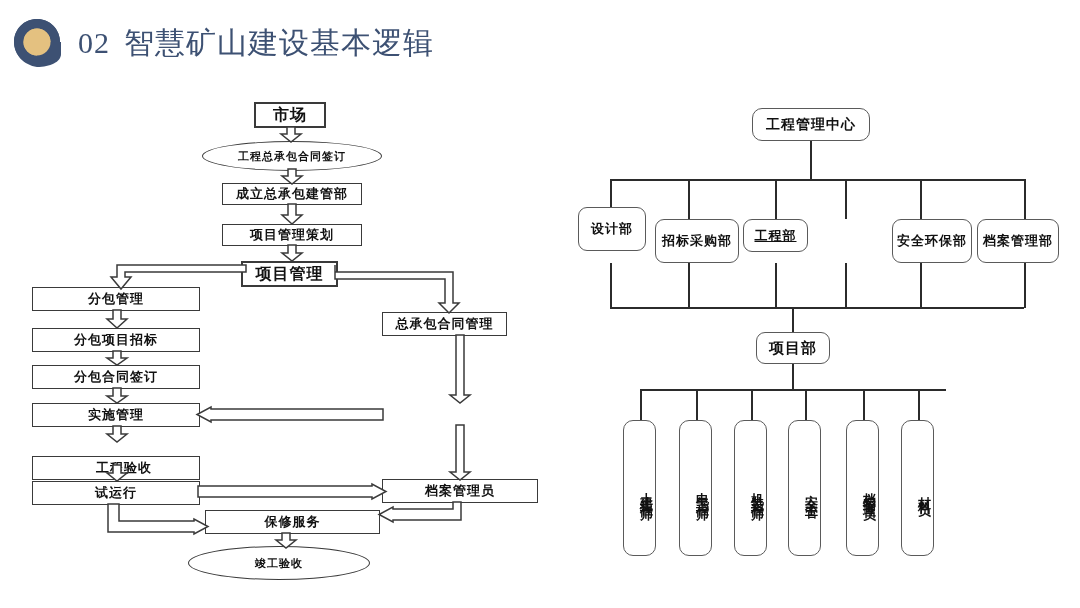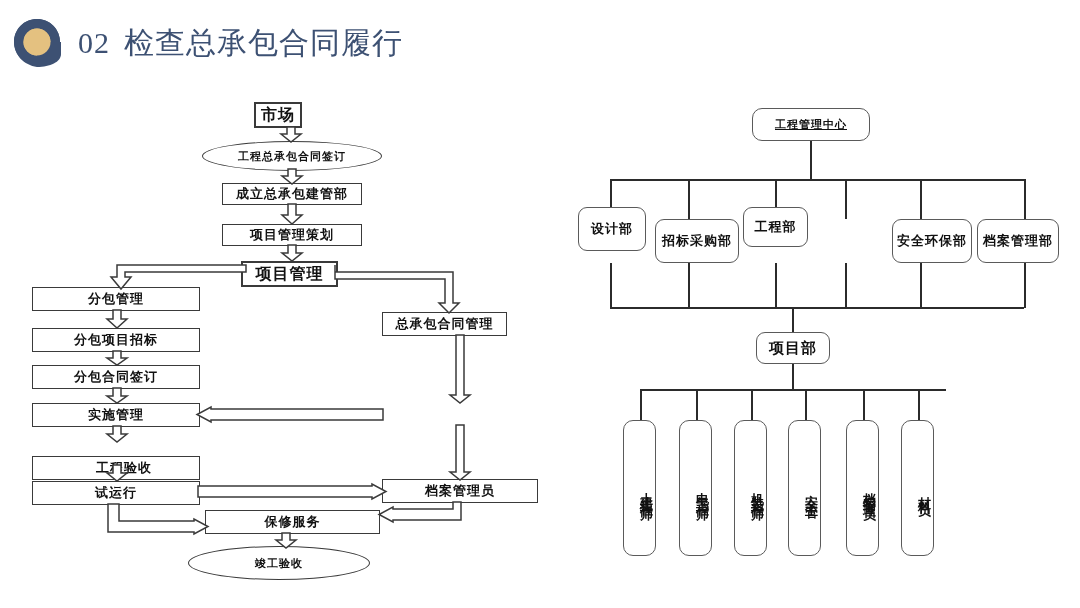--- a/index.html
+++ b/index.html
@@ -42,21 +42,21 @@
   }
   
   .rbox{
     position:absolute;box-sizing:border-box;
     border:1.4px solid #5a5a5a;background:#fff;border-radius:9px;
     display:flex;align-items:center;justify-content:center;
     color:#111;font-weight:bold;letter-spacing:1px;
     font-family:"Liberation Serif","DejaVu Serif",serif;
     font-size:13px;white-space:nowrap;
   }
-  .rbox.lg{font-size:11px;border-radius:10px;text-decoration:underline;}
+  .rbox.lg{font-size:14px;border-radius:10px;}
   .rbox.md{font-size:15px;}
   .rbox.vert{
     writing-mode:vertical-rl;text-orientation:upright;
     letter-spacing:4px;font-size:13px;border-radius:10px;
     align-items:flex-start;padding-top:8px;justify-content:center;
   }
   
   .ln{position:absolute;background:#2b2b2b;}
   .lnv{width:1.5px;}
   .lnh{height:1.5px;}
@@ -78,27 +78,27 @@
                  M25 1 C38 1 48 11 48 24 C48 37 38 47 25 49 L25 24 Z" fill="#3d5173"></path>
         <circle cx="25" cy="24" r="23" fill="#3d5173"></circle>
         <circle cx="25" cy="24" r="13.5" fill="#e4c180"></circle>
         <rect x="25" y="24" width="24" height="26" fill="#ffffff"></rect>
         <path d="M25 24 L49 24 L49 36 C49 44 38 49 25 49 Z" fill="#3d5173"></path>
         <circle cx="25" cy="24" r="13.5" fill="#e4c180"></circle>
       </svg>
     </div>
     <div class="hdr-text">
       <span class="hdr-num">02</span>
-      <span class="hdr-title">检查总承包合同履行</span>
+      <span class="hdr-title">智慧矿山建设基本逻辑</span>
     </div>
   </div>
 
   <div class="fc" style="left:0;top:0;width:580px;height:608px;">
 
-    <div class="rect big" style="left:254px;top:102px;width:48px;height:26px;">市场</div>
+    <div class="rect big" style="left:254px;top:102px;width:72px;height:26px;">市场</div>
 
     <div class="ell" style="left:202px;top:141px;width:180px;height:30px;">工程总承包合同签订</div>
 
     <div class="rect thin" style="left:222px;top:183px;width:140px;height:22px;">成立总承包建管部</div>
 
     <div class="rect thin" style="left:222px;top:224px;width:140px;height:22px;">项目管理策划</div>
 
     <div class="rect big" style="left:241px;top:261px;width:97px;height:26px;">项目管理</div>
 
     <div class="rect" style="left:32px;top:287px;width:168px;height:24px;">分包管理</div>
@@ -227,21 +227,21 @@
 
     <div class="ln lnv" style="left:50px;top:179px;height:40px;"></div>
     <div class="ln lnv" style="left:128px;top:179px;height:40px;"></div>
     <div class="ln lnv" style="left:215px;top:179px;height:40px;"></div>
     <div class="ln lnv" style="left:285px;top:179px;height:40px;"></div>
     <div class="ln lnv" style="left:360px;top:179px;height:40px;"></div>
     <div class="ln lnv" style="left:464px;top:179px;height:40px;"></div>
 
     <div class="rbox" style="left:18px;top:207px;width:68px;height:44px;">设计部</div>
     <div class="rbox" style="left:95px;top:219px;width:84px;height:44px;">招标采购部</div>
-    <div class="rbox" style="left:183px;top:207px;width:65px;height:40px;">工程部</div>
+    <div class="rbox" style="left:183px;top:219px;width:65px;height:33px;text-decoration:underline;">工程部</div>
     <div class="rbox" style="left:417px;top:219px;width:82px;height:44px;">档案管理部</div>
     <div class="rbox" style="left:332px;top:219px;width:80px;height:44px;">安全环保部</div>
 
     <div class="ln lnv" style="left:50px;top:263px;height:45px;"></div>
     <div class="ln lnv" style="left:128px;top:263px;height:45px;"></div>
     <div class="ln lnv" style="left:215px;top:263px;height:45px;"></div>
     <div class="ln lnv" style="left:285px;top:263px;height:45px;"></div>
     <div class="ln lnv" style="left:360px;top:263px;height:45px;"></div>
     <div class="ln lnv" style="left:464px;top:263px;height:45px;"></div>
     <div class="ln lnh" style="left:50px;top:307px;width:414px;"></div>

